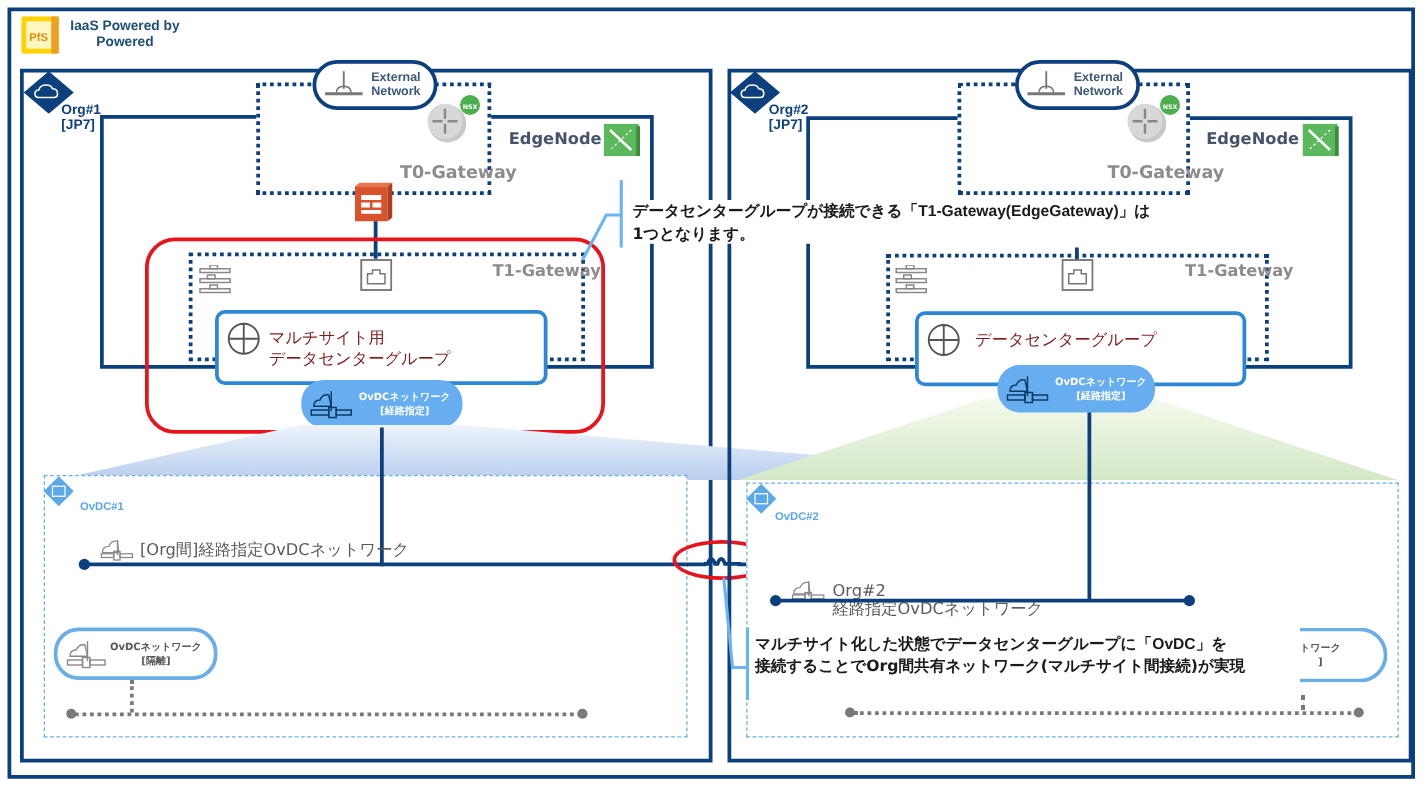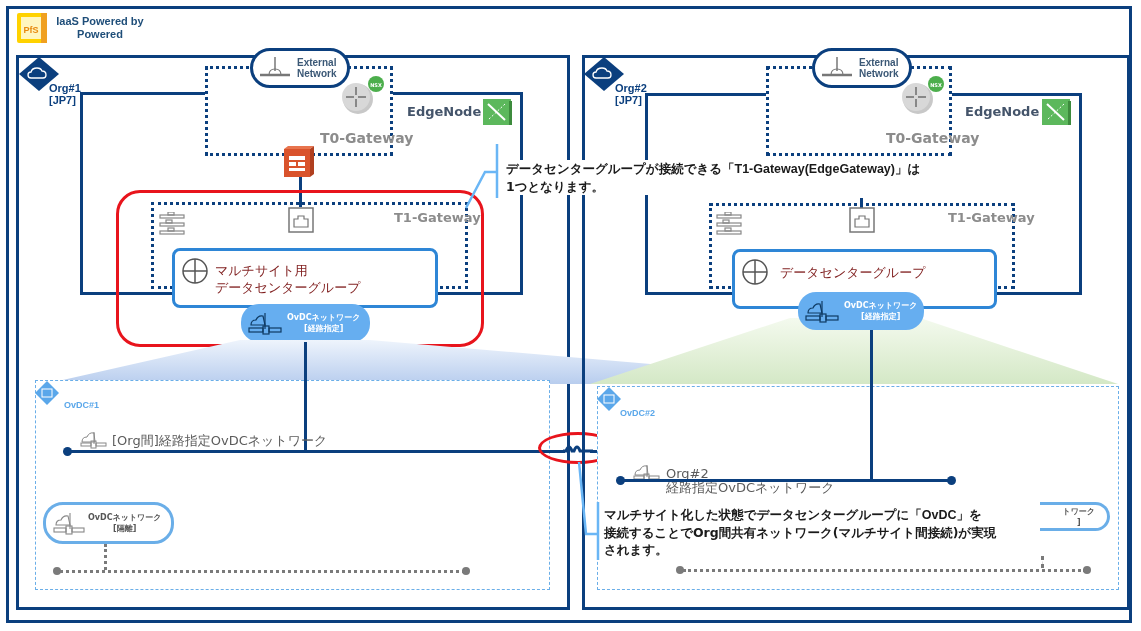--- a/index.html
+++ b/index.html
@@ -347,21 +347,21 @@
     </svg>
 </div>
 <div class="abs net-label" style="left:666px;top:467px;">
   <div>Org#2</div>
   <div>経路指定OvDCネットワーク</div>
 </div>
 <div class="abs dot" style="left:616px;top:476px;"></div>
 <div class="abs hline" style="left:621px;top:479px;width:329px;"></div>
 <div class="abs dot" style="left:947px;top:476px;"></div>
 
-<div class="abs iso-pill" style="left:1040px;top:502px;width:70px;height:29px;border-left:none;border-radius:0 22px 22px 0;justify-content:flex-end;">
+<div class="abs iso-pill" style="left:1040px;top:502px;width:70px;height:44px;border-left:none;border-radius:0 22px 22px 0;">
   <div class="t" style="margin-right:12px;">
     <div>トワーク</div>
     <div>]</div>
   </div>
 </div>
 <div class="abs gdot" style="left:676px;top:566px;"></div>
 <div class="abs gdotline" style="left:683px;top:569px;width:403px;"></div>
 <div class="abs gdot" style="left:1083px;top:566px;"></div>
 <div class="abs" style="left:1041px;top:556px;width:0;height:12px;border-left:3px dotted #7a7a7a;"></div>
 
@@ -380,14 +380,13 @@
 <div class="abs" style="left:572px;top:462px;">
   <svg width="32" height="100">
       <path d="M26,40 v58 M26,72 h-12 l-7,-72" fill="none" stroke="#6ab6f5" stroke-width="2.5"></path>
     </svg>
 </div>
 <div class="abs callout" style="left:604px;top:506px;">
   <div>
     <span>マルチサイト化した状態でデータセンターグループに「</span><span style="font-family:'Liberation Sans',sans-serif;">OvDC</span><span>」を</span>
   </div>
   <div>接続することでOrg間共有ネットワーク(マルチサイト間接続)が実現</div>
-  <div>されます。</div>
 </div>
 
 </body></html>

